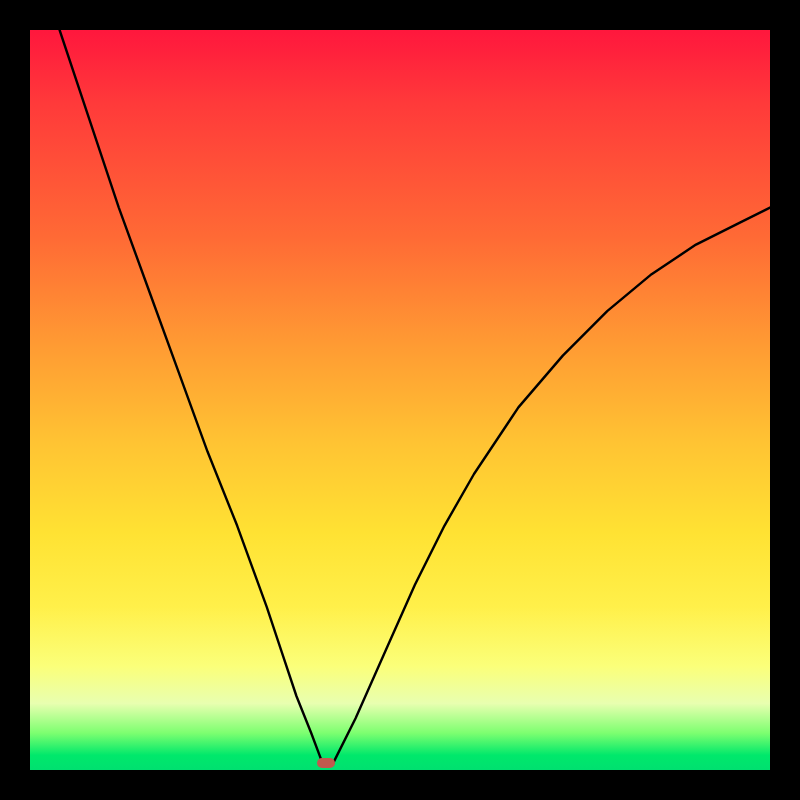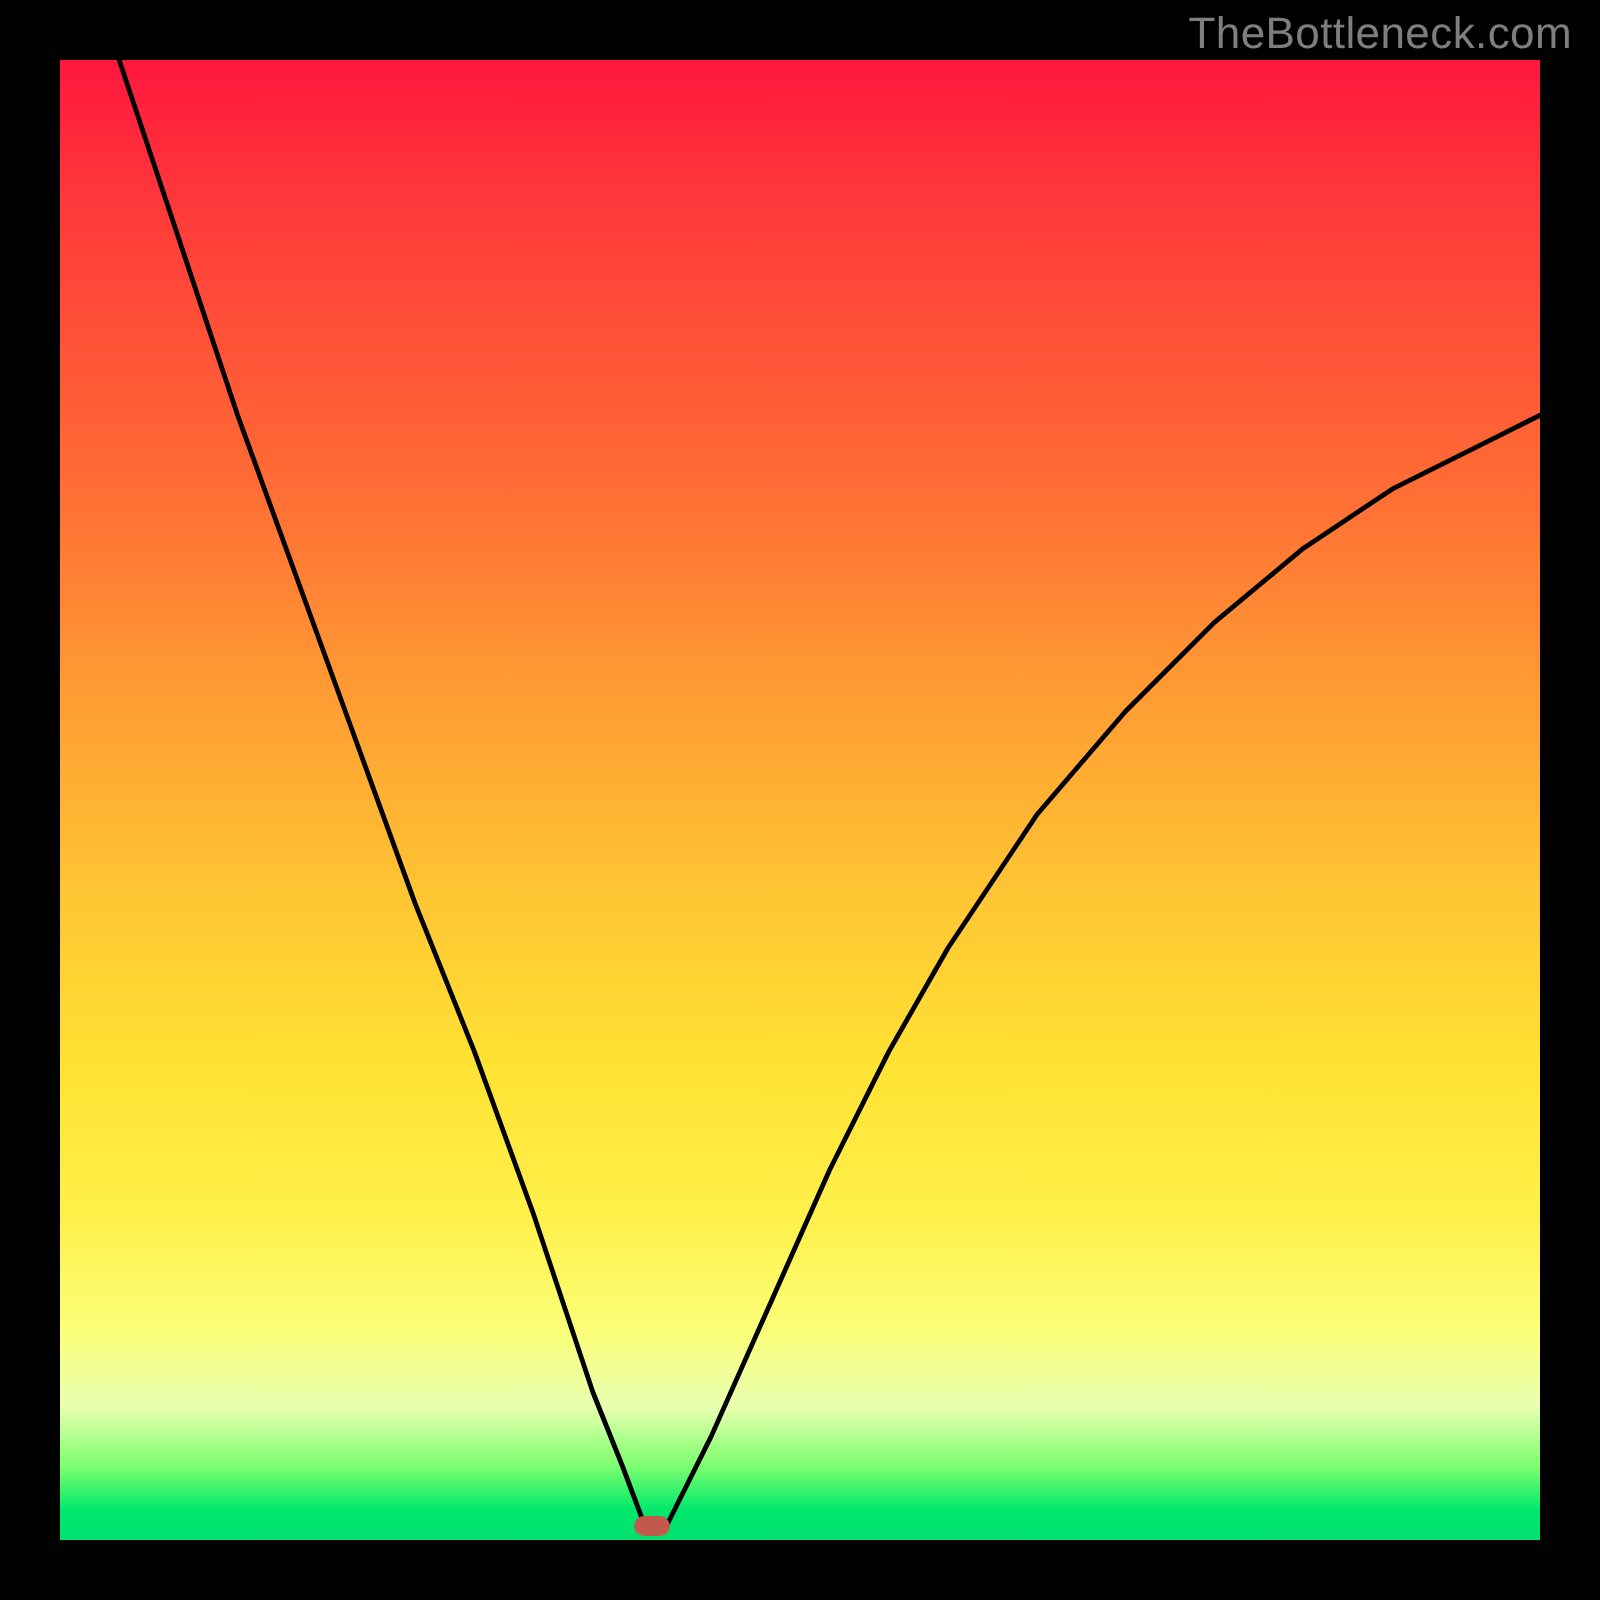--- a/index.html
+++ b/index.html
@@ -62,21 +62,20 @@
     font-size: 22px;
     font-weight: 500;
     letter-spacing: 0.2px;
     user-select: none;
   }
 </style>
 </head>
 <body>
 <div class="stage">
 
-  <div class="watermark">TheBottleneck.com</div>
 
   <div class="plot-area">
     <svg class="curve" viewBox="0 0 740 740" preserveAspectRatio="none">
       <path d="M29.60 0.00 L59.20 88.80 L88.80 177.60 L118.40 259.00 L148.00 340.40 L177.60 421.80 L207.20 495.80 L236.80 577.20 L251.60 621.60 L266.40 666.00 L281.20 703.00 L292.30 732.60" stroke="#000000" stroke-width="2.4" fill="none" stroke-linecap="round" stroke-linejoin="round"></path>
       <path d="M303.40 732.60 L325.60 688.20 L355.20 621.60 L384.80 555.00 L414.40 495.80 L444.00 444.00 L488.40 377.40 L532.80 325.60 L577.20 281.20 L621.60 244.20 L666.00 214.60 L710.40 192.40 L740.00 177.60" stroke="#000000" stroke-width="2.4" fill="none" stroke-linecap="round" stroke-linejoin="round"></path>
     </svg>
     <div class="min-marker" style="left: 296px; top: 732.6px;"></div>
   </div>
 </div>
 

